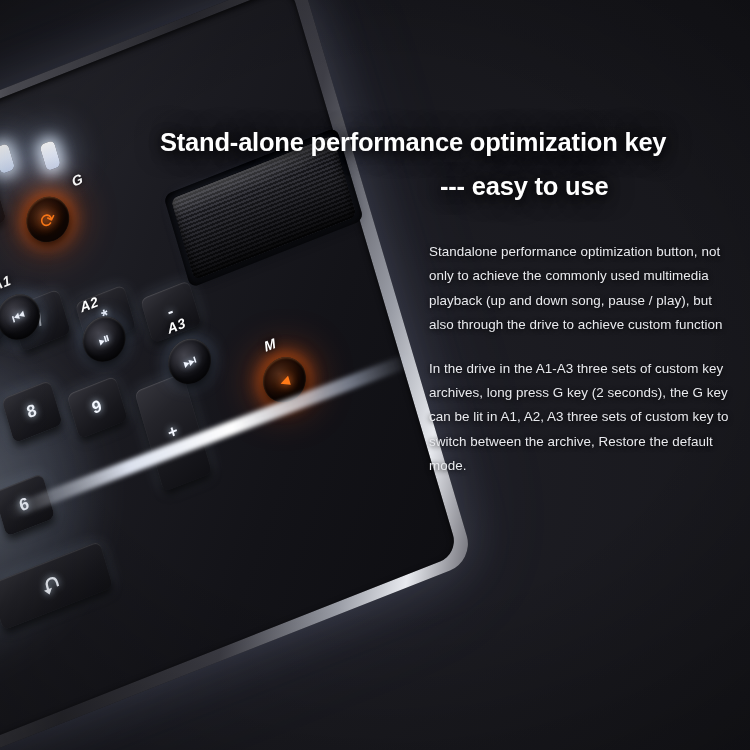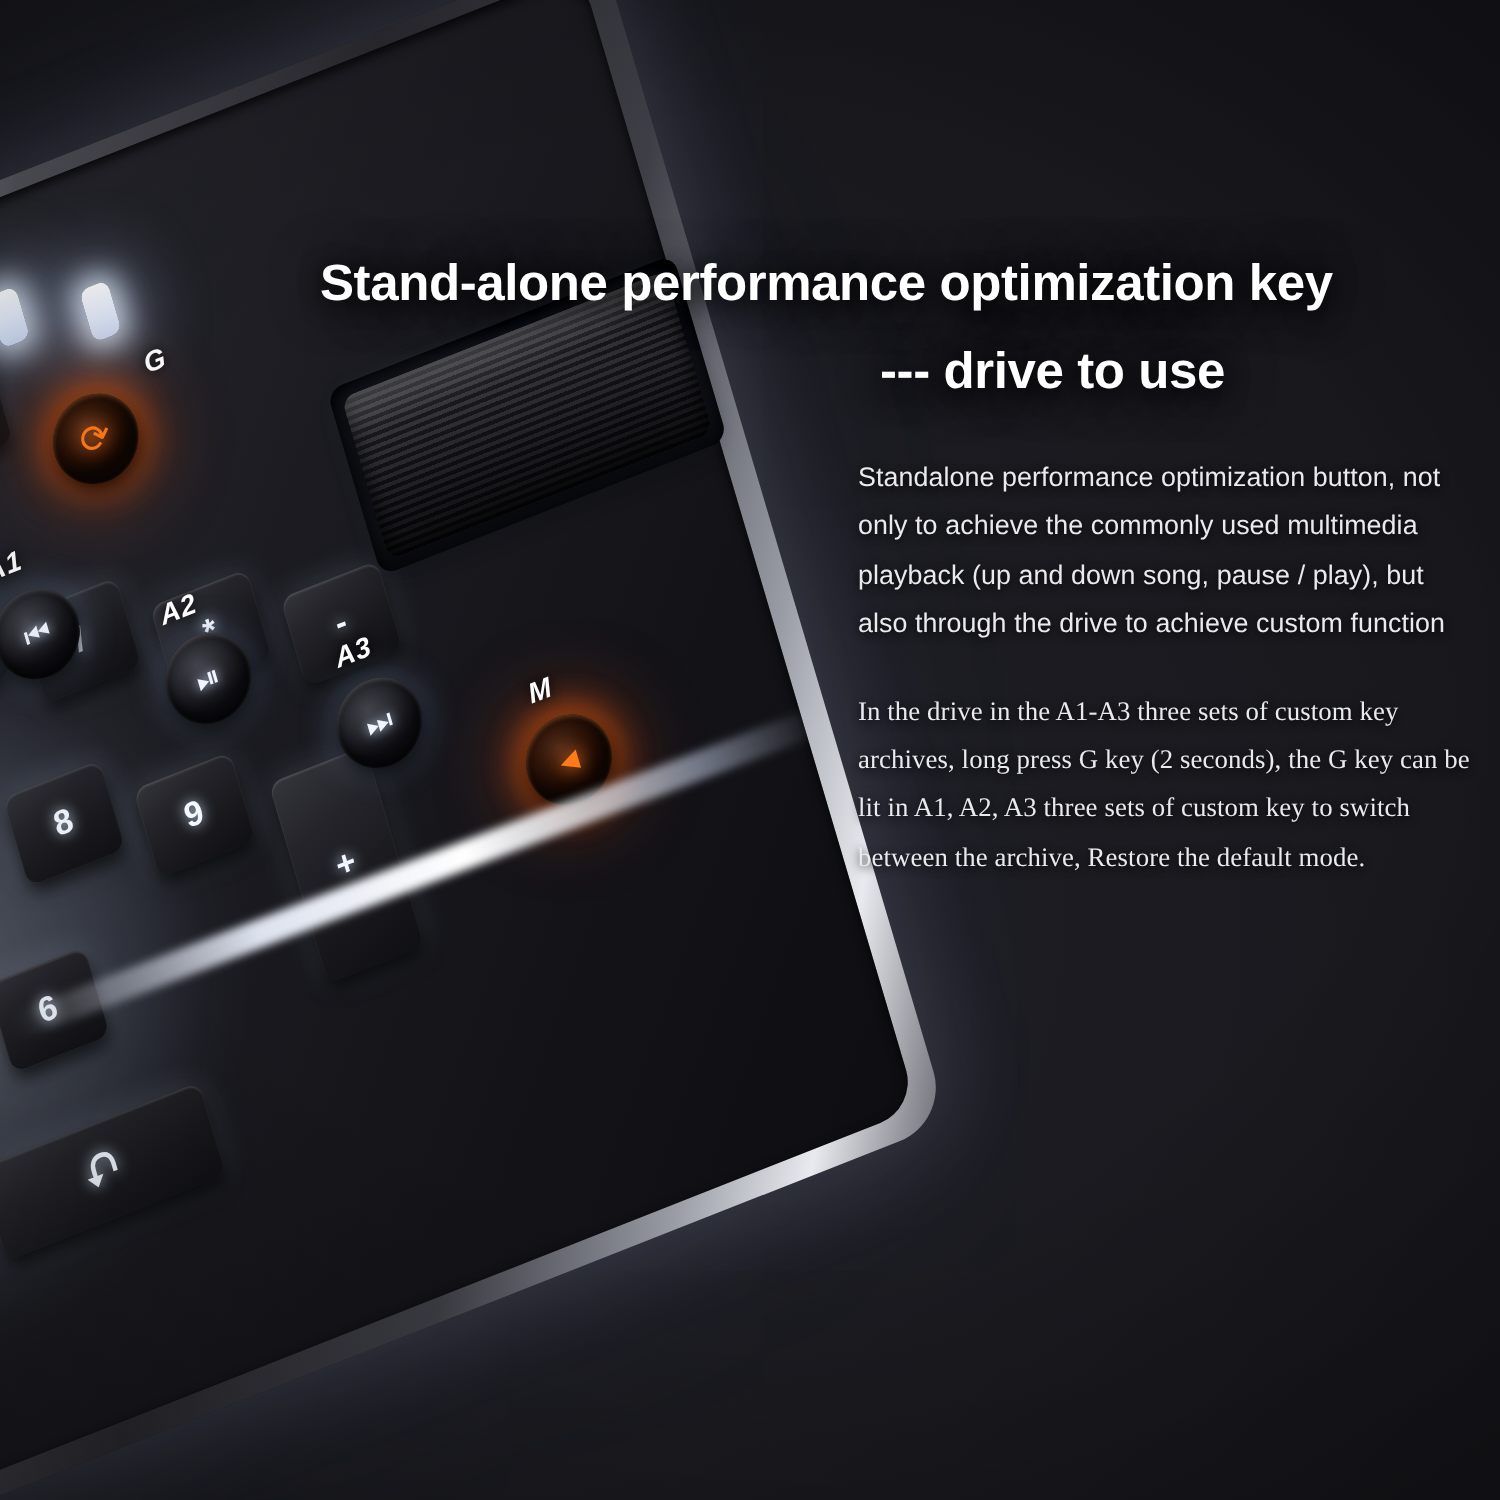--- a/index.html
+++ b/index.html
@@ -212,32 +212,32 @@
     letter-spacing: -0.2px;
     white-space: nowrap;
     text-shadow: 0 2px 12px rgba(0,0,0,0.95), 0 0 26px rgba(0,0,0,0.8);
   }
   #headline-main { left: 160px; top: 128px; }
   #headline-sub  { left: 440px; top: 172px; }
 
   .body-col {
     position: absolute;
     left: 429px;
-    top: 227px;
+    top: 240px;
     width: 306px;
   }
   .body-col p {
     margin: 0 0 19px 0;
     color: #e9eaee;
     font-size: 13.4px;
     line-height: 1.82;
     letter-spacing: 0.05px;
     text-shadow: 0 1px 5px rgba(0,0,0,0.9);
   }
-  .body-col p:last-child { margin-bottom: 0; font-family: Liberation Serif, serif; }
+  .body-col p:last-child { margin-bottom: 0; }
 </style>
 </head>
 <body>
 
 <div id="stage">
 
   <div class="bg-base"></div>
 
   <div class="kb-stage">
 
@@ -290,20 +290,20 @@
       <span>◂</span>
     </div>
     <div class="rbtn-label" style="left:594px; top:328px;">M</div>
 
     <div class="kb-edge-streak"></div>
   </div>
 
   <div class="bg-vignette"></div>
 
   <div class="headline" id="headline-main">Stand-alone performance optimization key</div>
-  <div class="headline" id="headline-sub">--- drive to use</div>
+  <div class="headline" id="headline-sub">--- easy to use</div>
 
   <div class="body-col">
     <p>Standalone performance optimization button, not only to achieve the commonly used multimedia playback (up and down song, pause / play), but also through the drive to achieve custom function</p>
     <p>In the drive in the A1-A3 three sets of custom key archives, long press G key (2 seconds), the G key can be lit in A1, A2, A3 three sets of custom key to switch between the archive, Restore the default mode.</p>
   </div>
 
 </div>
 
 </body></html>

